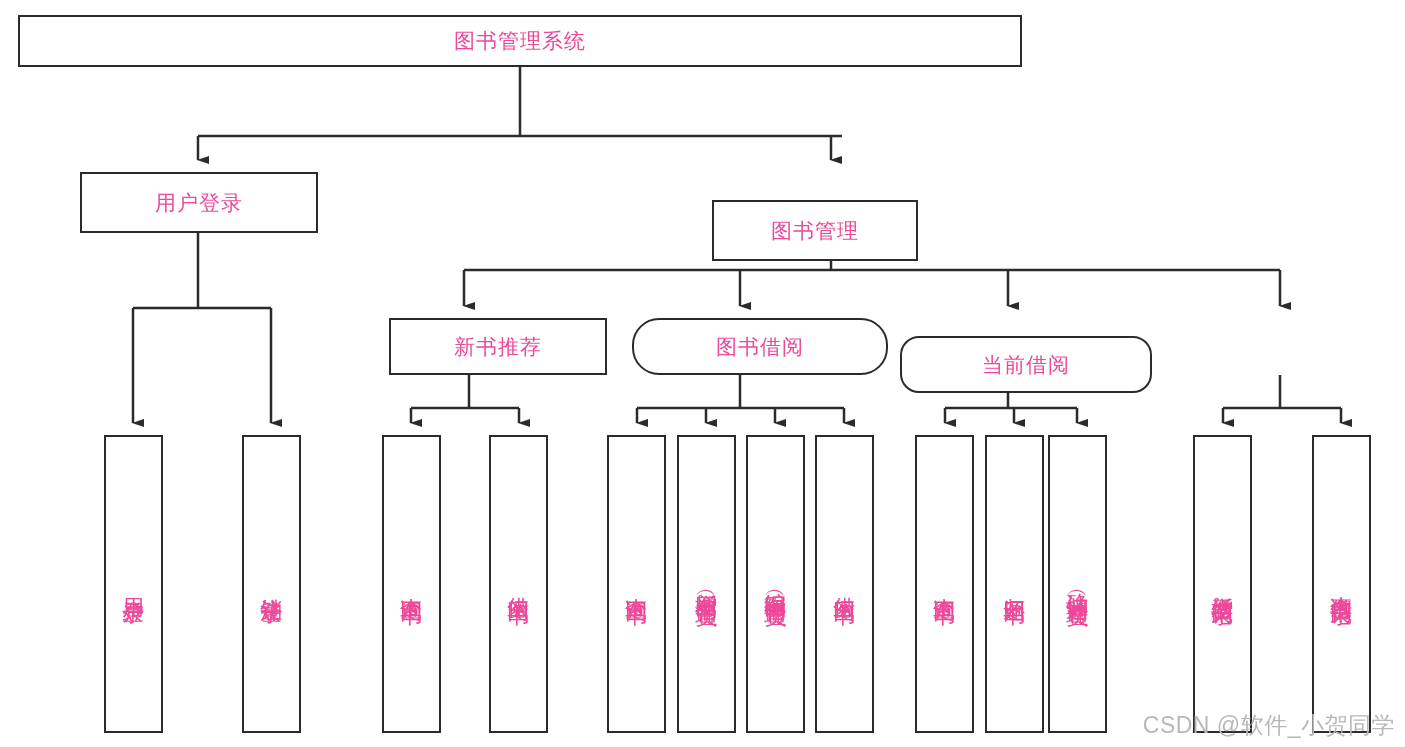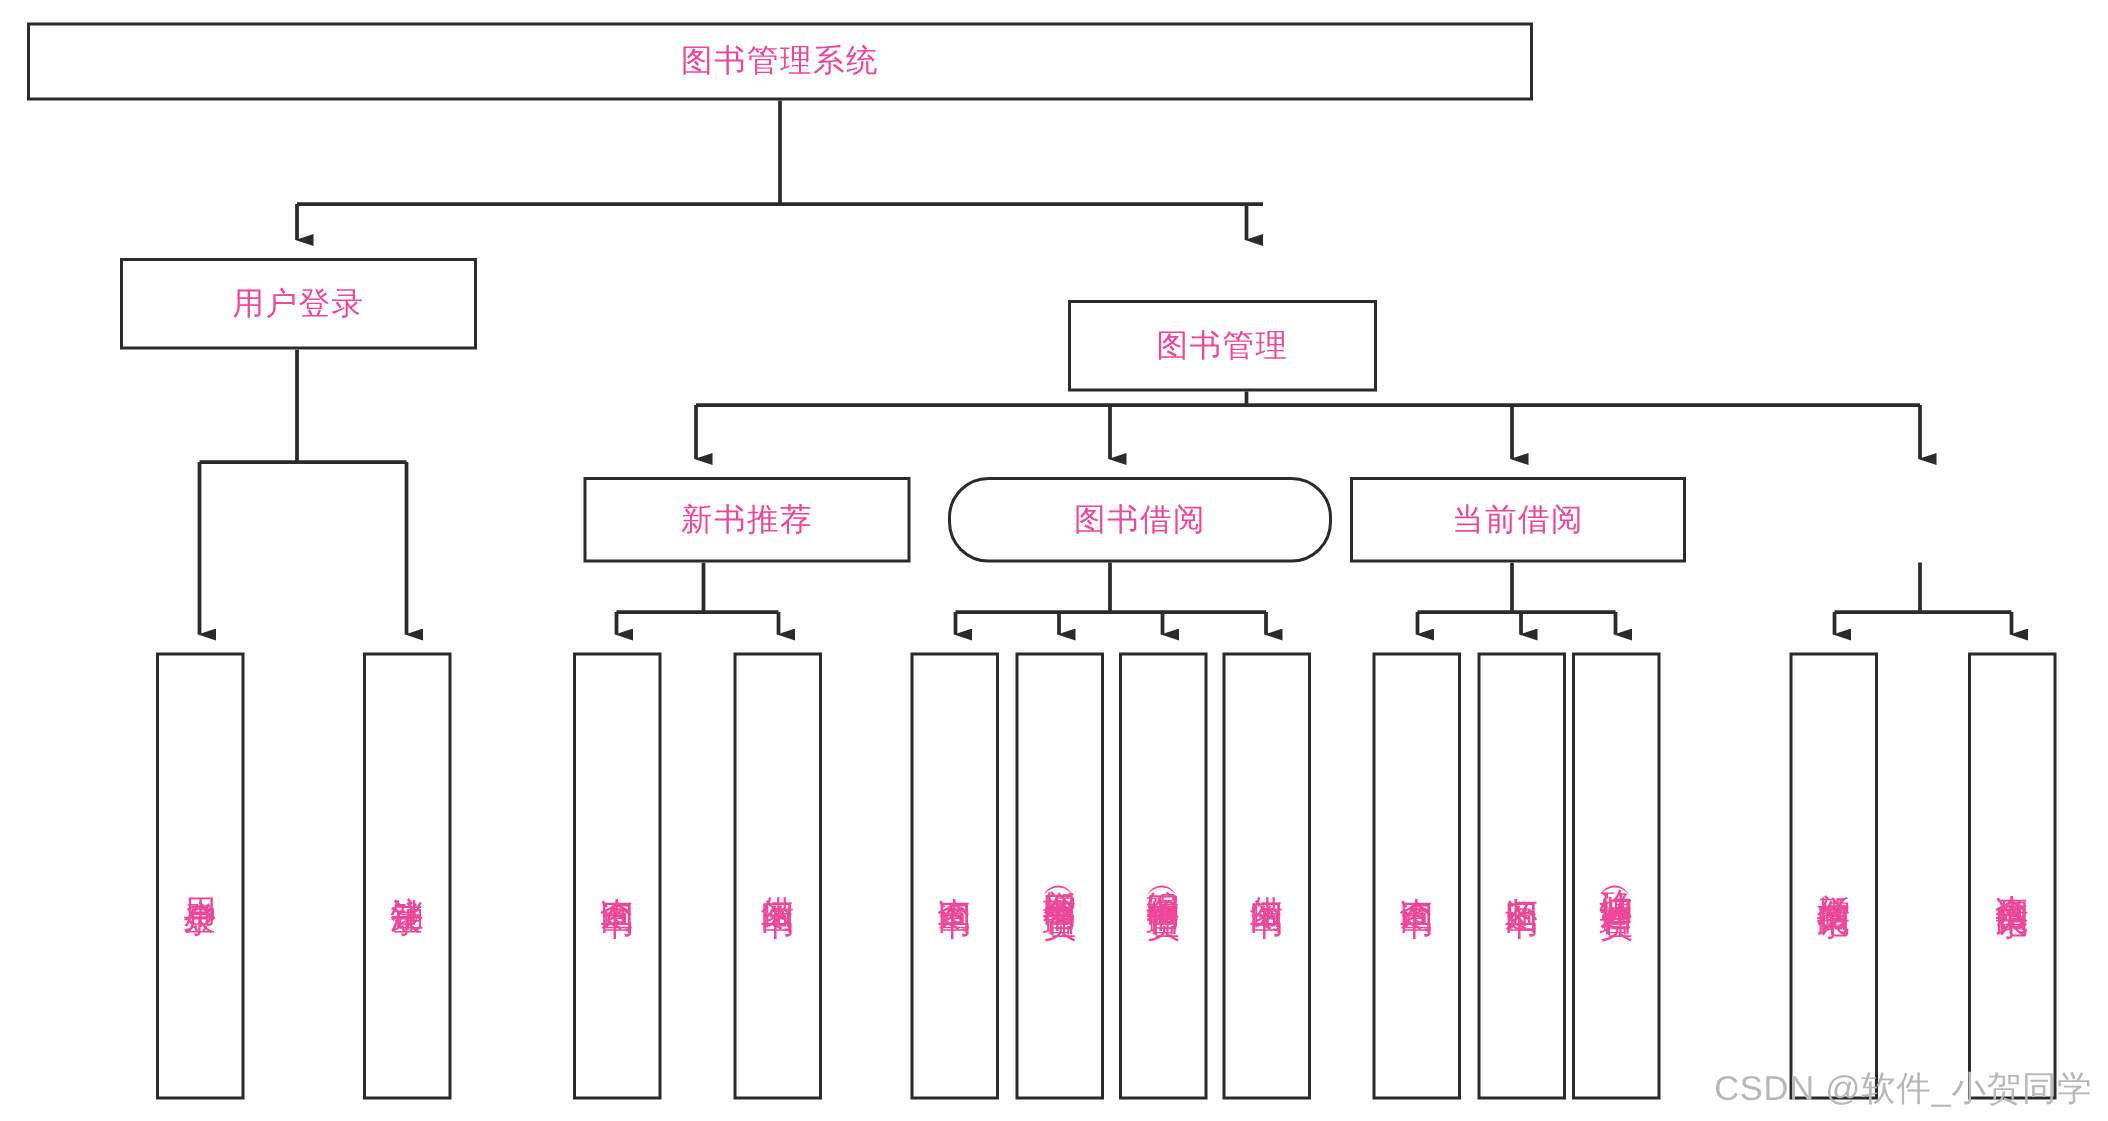--- a/index.html
+++ b/index.html
@@ -134,21 +134,21 @@
   <div class="node horizontal" style="left:712px; top:172px; width:206px; height:61px;margin-top:28px;">
     <span class="node-label">图书管理</span>
   </div>
 
   <div class="node horizontal" style="left:360px; top:318px; width:218px; height:57px;margin-left:29px;">
     <span class="node-label">新书推荐</span>
   </div>
   <div class="node horizontal" style="left:632px; top:318px; width:256px; height:57px;border-radius:27px;">
     <span class="node-label">图书借阅</span>
   </div>
-  <div class="node horizontal" style="left:900px; top:318px; width:224px; height:57px;">
+  <div class="node horizontal" style="left:900px; top:336px; width:252px; height:57px;border-radius:19px;">
     <span class="node-label">当前借阅</span>
   </div>
 
   <div class="node vertical" style="left:104px; top:435px; width:59px; height:298px;">
     <span class="node-label">用户登录</span>
   </div>
   <div class="node vertical" style="left:242px; top:435px; width:59px; height:298px;">
     <span class="node-label">注销登录</span>
   </div>
 

